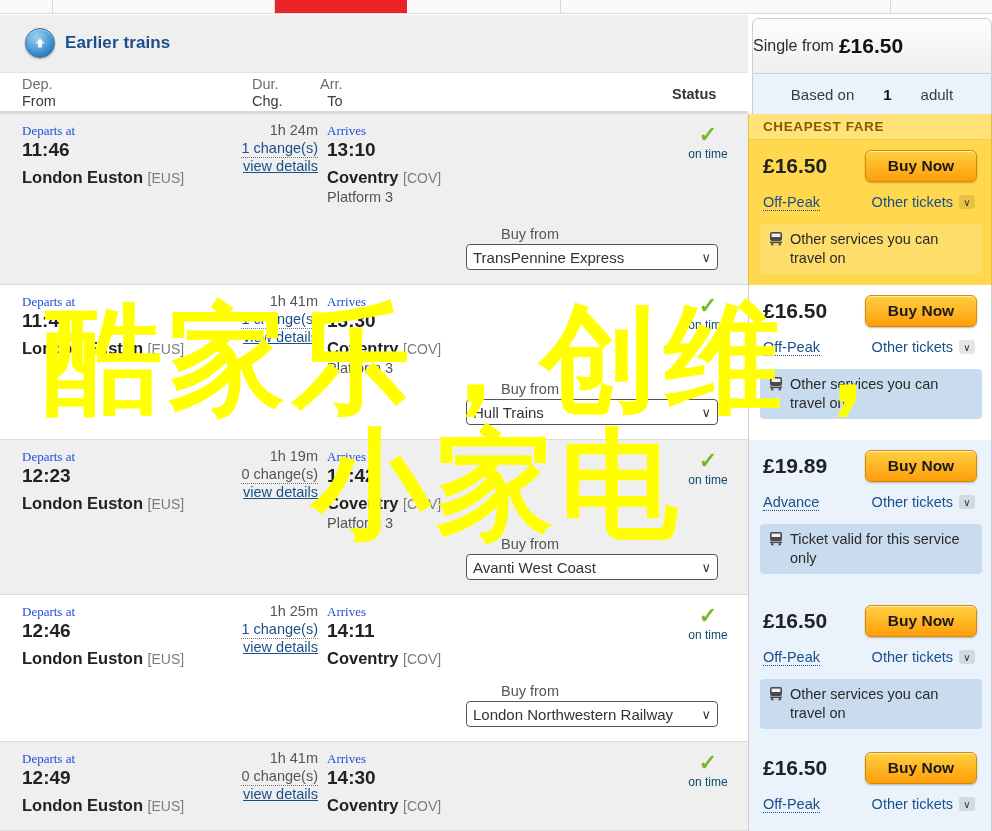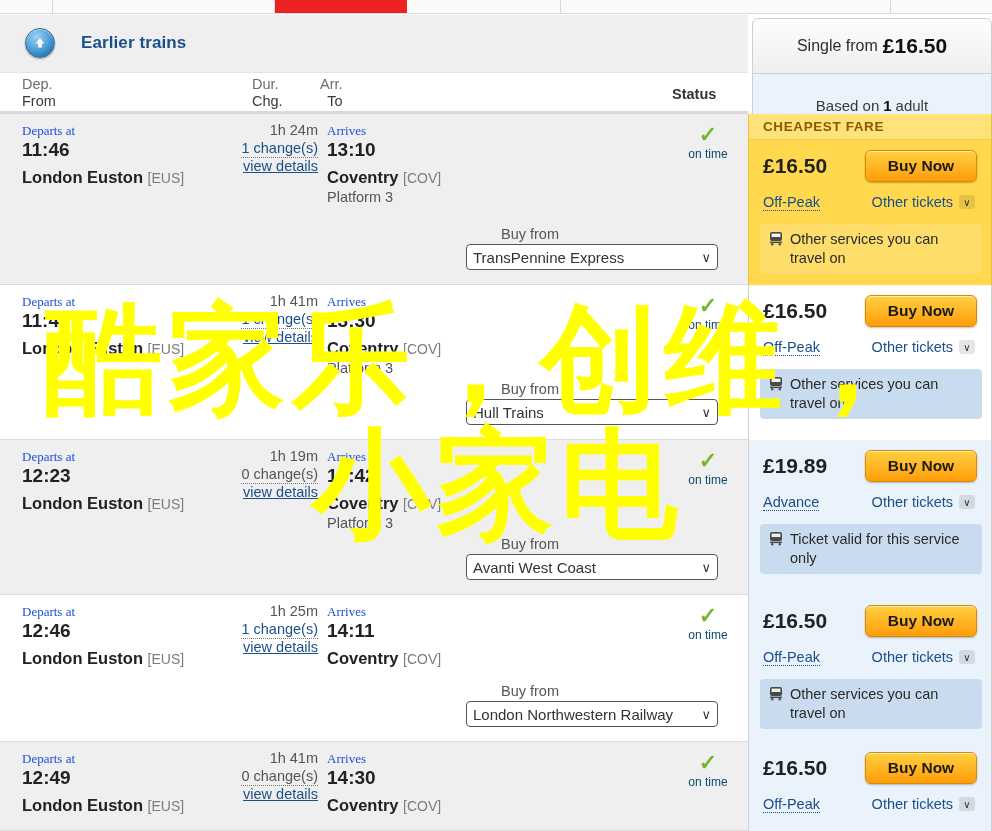--- a/index.html
+++ b/index.html
@@ -23,21 +23,21 @@
   }
 
   
   #earlier-bar {
     position: absolute; top: 15px; left: 0; width: 748px; height: 58px;
     background: #efefef;
     border-bottom: 1px solid #e3e3e3;
   }
   #earlier-btn {
     position: absolute; left: 25px; top: 13px;
-    display: flex; align-items: center; gap: 26px;
+    display: flex; align-items: center; gap: 10px;
     cursor: pointer;
     text-align: right;
   }
   .arrow-circle {
     width: 30px; height: 30px; border-radius: 50%;
     background: radial-gradient(circle at 38% 28%, #9fd0ef 0%, #5aa7dd 42%, #2b7cbf 75%, #1d6aa8 100%);
     border: 1px solid #2f6f9f;
     box-shadow: 0 1px 2px rgba(0,0,0,.35), inset 0 1px 1px rgba(255,255,255,.55);
     display: flex; align-items: center; justify-content: center;
     flex: 0 0 auto;
@@ -59,29 +59,29 @@
   #ch-dep { left: 22px; top: 2px; }
   #ch-dur { left: 252px; top: 2px; }
   #ch-arr { left: 320px; top: 2px; }
   #ch-status { left: 672px; top: 12px; font-weight: bold; color:#333; }
 
   
   #single-from {
     position: absolute; top: 18px; left: 752px; width: 240px; height: 56px;
     background: linear-gradient(#fdfdfd, #efefef);
     border: 1px solid #cfcfcf; border-radius: 6px 6px 0 0;
-    display: flex; align-items: center; justify-content: center;
+    display: flex; align-items: center; 
     font-size: 16px; color: #2e2e2e;
   }
   #single-from b { font-size: 21px; color:#111; margin-left: 5px; }
   #based-on {
     position: absolute; top: 74px; left: 752px; width: 240px; height: 40px;
     background: #eaf2fb; border-left: 1px solid #cfcfcf; border-right: 1px solid #cfcfcf;
-    display: flex; align-items: flex-end; justify-content: center;
-    font-size: 15px; color: #3b3b3b;
+    display: flex; align-items: center; justify-content: center;
+    font-size: 15px; color: #3b3b3b; gap: 25px;
   }
   #based-on b { color:#111; margin: 0 4px; }
 
   
   .row { position: absolute; left: 0; width: 992px; }
   .row .left {
     position: absolute; left: 0; top: 0; width: 748px; height: 100%;
     border-bottom: 1px solid #dddddd;
   }
   .row.alt .left { background: #efefef; }

